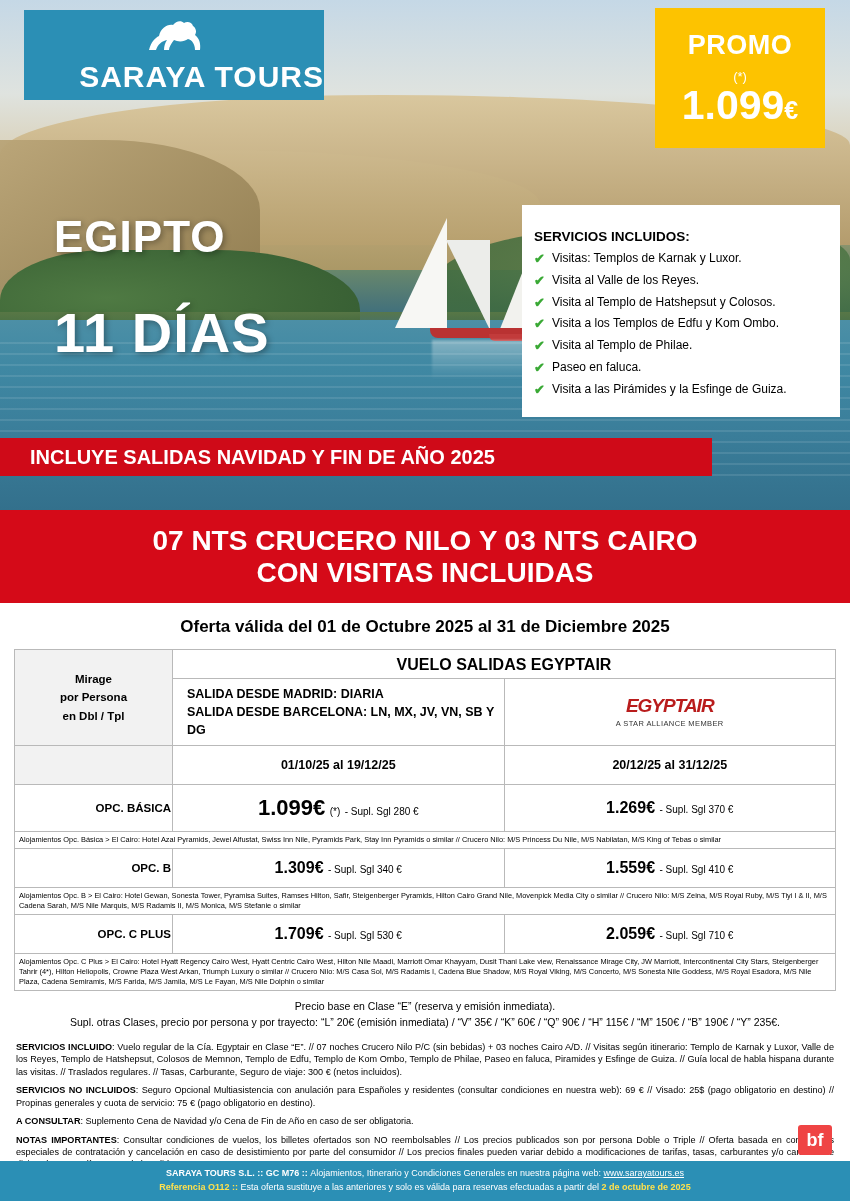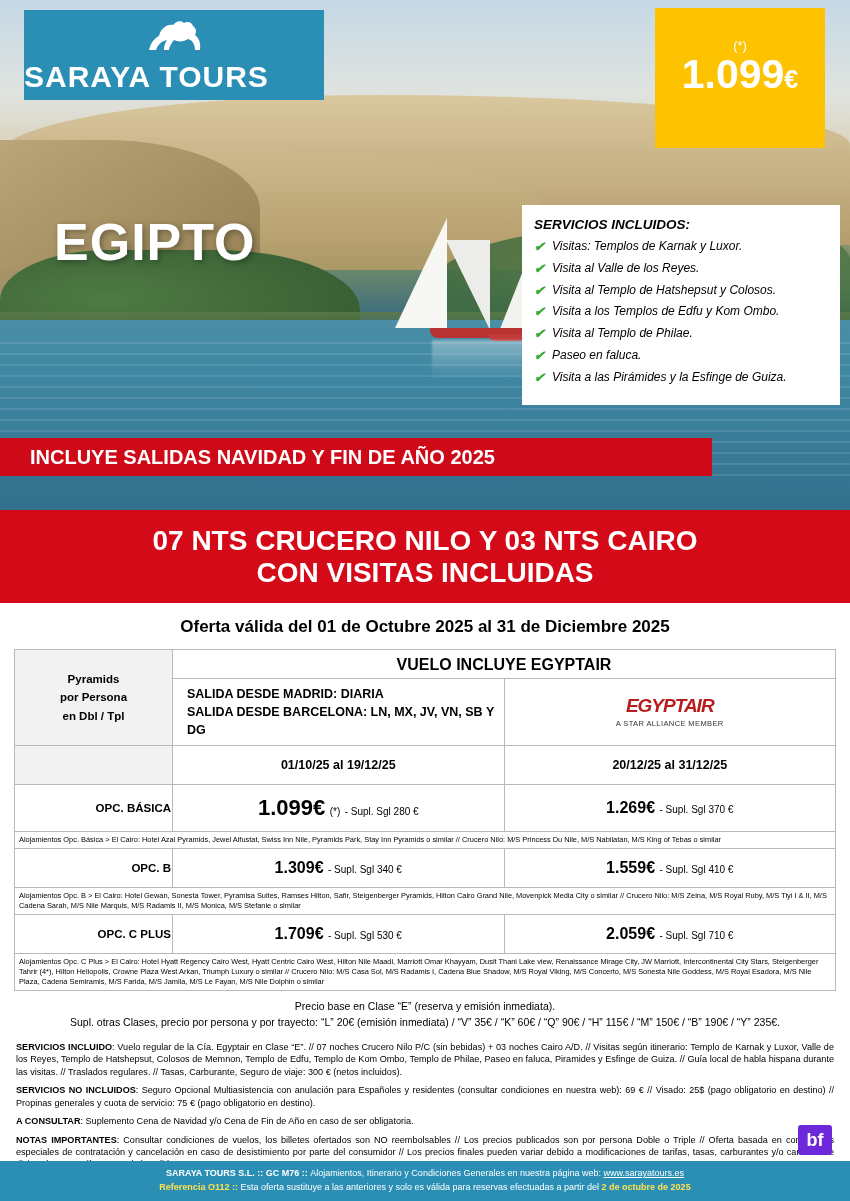--- a/index.html
+++ b/index.html
@@ -77,21 +77,21 @@
   .sail2 { left:446px; top:240px; border-width:0 44px 90px 0; border-color: transparent #ecedea transparent transparent; }
   .sail3 { left:498px; top:248px; border-width:0 0 86px 34px; border-color: transparent transparent #f2f2ee transparent; }
   .hull  { position:absolute; left:430px; top:328px; width:96px; height:10px; background:#b93232; border-radius: 0 0 8px 8px;}
   .hull2 { position:absolute; left:489px; top:334px; width:54px; height:7px; background:#c23b3b; border-radius:0 0 6px 6px;}
   .refl  { position:absolute; left:432px; top:340px; width:92px; height:40px; background:linear-gradient(to bottom, rgba(255,255,255,.35), rgba(255,255,255,0)); filter: blur(1px);}
 
   
   .logo-box {
     position:absolute; left:24px; top:10px; width:300px; height:90px;
     background: #2b8fb5;
-    display:flex; flex-direction:column; align-items:flex-start; justify-content:flex-end;
+    display:flex; flex-direction:column; align-items:flex-end; justify-content:flex-end;
     padding-bottom:6px;
   }
   .logo-box .mark { position:absolute; top:6px; left:50%; transform:translateX(-50%); }
   .logo-box .brand {
     color:#fff; font-weight:bold; font-size:30px; letter-spacing:1px;
   }
 
   
   .promo {
     position:absolute; right:25px; top:8px; width:170px; height:140px;
@@ -99,33 +99,33 @@
     text-align:center; padding-top:22px;
   }
   .promo .ptext { font-size:27px; font-weight:bold; letter-spacing:.5px;}
   .promo .ast { font-size:13px; margin-top:8px;}
   .promo .price { font-size:41px; font-weight:bold; margin-top:-2px;}
   .promo .price .eur { font-size:25px; }
 
   
   .ttl1 {
     position:absolute; left:54px; top:212px;
-    color:#fff; font-size:52px; font-weight:bold; letter-spacing:1px;
+    color:#fff; font-size:44px; font-weight:bold; letter-spacing:1px;
     text-shadow: 2px 2px 6px rgba(0,0,0,.35);
   }
   .ttl2 {
     position:absolute; left:54px; top:300px;
     color:#fff; font-size:56px; font-weight:bold; letter-spacing:1px;
     text-shadow: 2px 2px 6px rgba(0,0,0,.35);
   }
 
   
   .services {
     position:absolute; right:10px; top:205px; width:318px;
-    background:#fff; padding:12px 12px 12px 12px;font-style:italic;
+    background:#fff; padding:24px 12px 12px 12px;
   }
   .services h3 { margin:0 0 8px 0; font-size:13.5px; }
   .services ul { list-style:none; margin:0; padding:0; }
   .services li {
     font-size:12px; margin:0 0 8px 0; padding-left:18px; position:relative; line-height:1.15;
   }
   .services li .tick {
     position:absolute; left:0; top:0px; color:#3aa935; font-size:13px; font-weight:bold;
   }
 
@@ -180,21 +180,21 @@
   }
 
   
   .legal { padding:4px 16px 0 16px; font-size:9.1px; line-height:1.37; text-align:justify; }
   .legal p { margin:0 0 6px 0; }
   .legal b { font-weight:bold; }
 
   
   .bf {
     position:absolute; right:18px; bottom:46px;
-    width:34px; height:30px; background:#6d28d9; color:#fff;
+    width:34px; height:30px; background:#ef4444; color:#fff;
     font-size:18px; font-weight:bold; display:flex; align-items:center; justify-content:center;
     border-radius:3px;
   }
 
   
   .footer {
     position:absolute; left:0; bottom:0; width:850px; background:#2b8fb5; color:#fff;
     text-align:center; font-size:9px; padding:6px 0 7px 0; line-height:1.5;
   }
   .footer a, .footer .link { color:#fff; text-decoration:underline; }
@@ -223,27 +223,29 @@
   <div class="logo-box">
     <span class="mark">
       <svg width="62" height="40" viewBox="0 0 62 40">
         <path d="M6 34 C8 26 12 22 16 20 C18 12 24 8 30 9 C33 5 38 4 41 7 C44 5 49 6 50 10 C53 12 54 16 52 19 C56 22 58 27 57 34 L52 34 C52 28 49 24 45 23 C41 26 35 26 31 24 C28 28 26 31 26 34 L21 34 C21 30 22 27 24 24 C19 25 15 28 13 34 Z" fill="#ffffff"></path>
       </svg>
     </span>
     <span class="brand">SARAYA TOURS</span>
   </div>
 
   <div class="promo">
+    <div class="ptext">PROMO</div>
     <div class="ast">(*)</div>
     <div class="price">
       <span>1.099</span><span class="eur">€</span>
     </div>
   </div>
 
   <div class="ttl1">EGIPTO</div>
+  <div class="ttl2">11 DÍAS</div>
 
   <div class="services">
     <h3>SERVICIOS INCLUIDOS:</h3>
     <ul>
       <li><span class="tick">✔</span><span>Visitas: Templos de Karnak y Luxor.</span></li>
       <li><span class="tick">✔</span><span>Visita al Valle de los Reyes.</span></li>
       <li><span class="tick">✔</span><span>Visita al Templo de Hatshepsut y Colosos.</span></li>
       <li><span class="tick">✔</span><span>Visita a los Templos de Edfu y Kom Ombo.</span></li>
       <li><span class="tick">✔</span><span>Visita al Templo de Philae.</span></li>
       <li><span class="tick">✔</span><span>Paseo en faluca.</span></li>
@@ -260,26 +262,26 @@
 </div>
 
 <div class="validity">Oferta válida del 01 de Octubre 2025 al 31 de Diciembre 2025</div>
 
 <div class="tbl-wrap">
 <table class="main">
   <tbody>
         <tr>
     <td class="c-left" rowspan="2" style="background:#f2f2f2;">
       <div class="precios-cell">
-        <div>Pyramids</div>
+        <div>Mirage</div>
         <div>por Persona</div>
         <div>en Dbl / Tpl</div>
       </div>
     </td>
-    <td colspan="2" class="hdr-title">VUELO INCLUYE EGYPTAIR</td>
+    <td colspan="2" class="hdr-title">VUELO SALIDAS EGYPTAIR</td>
   </tr>
   <tr>
     <td class="route">
       <div>SALIDA DESDE MADRID: DIARIA</div>
       <div>SALIDA DESDE BARCELONA: LN, MX, JV, VN, SB Y DG</div>
     </td>
     <td class="egyptair" style="width:208px;">
       <div class="ea">EGYPTAIR</div>
       <div class="sa">A STAR ALLIANCE MEMBER</div>
     </td>

